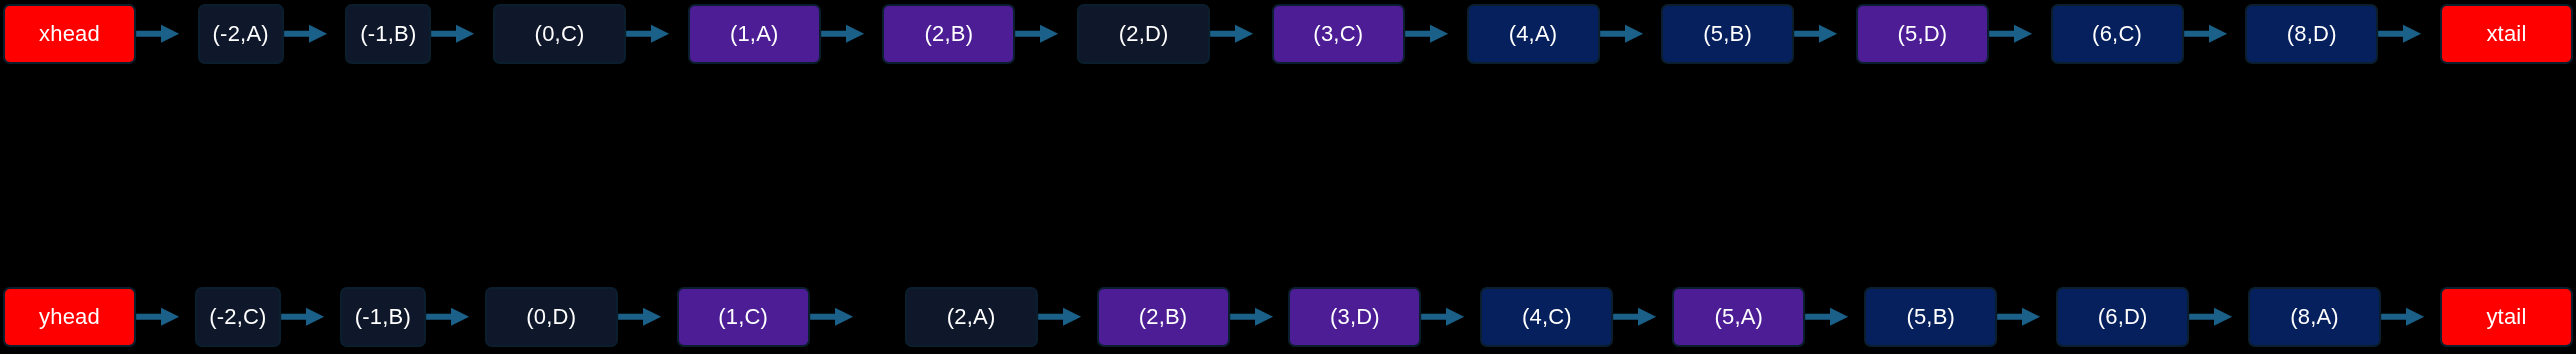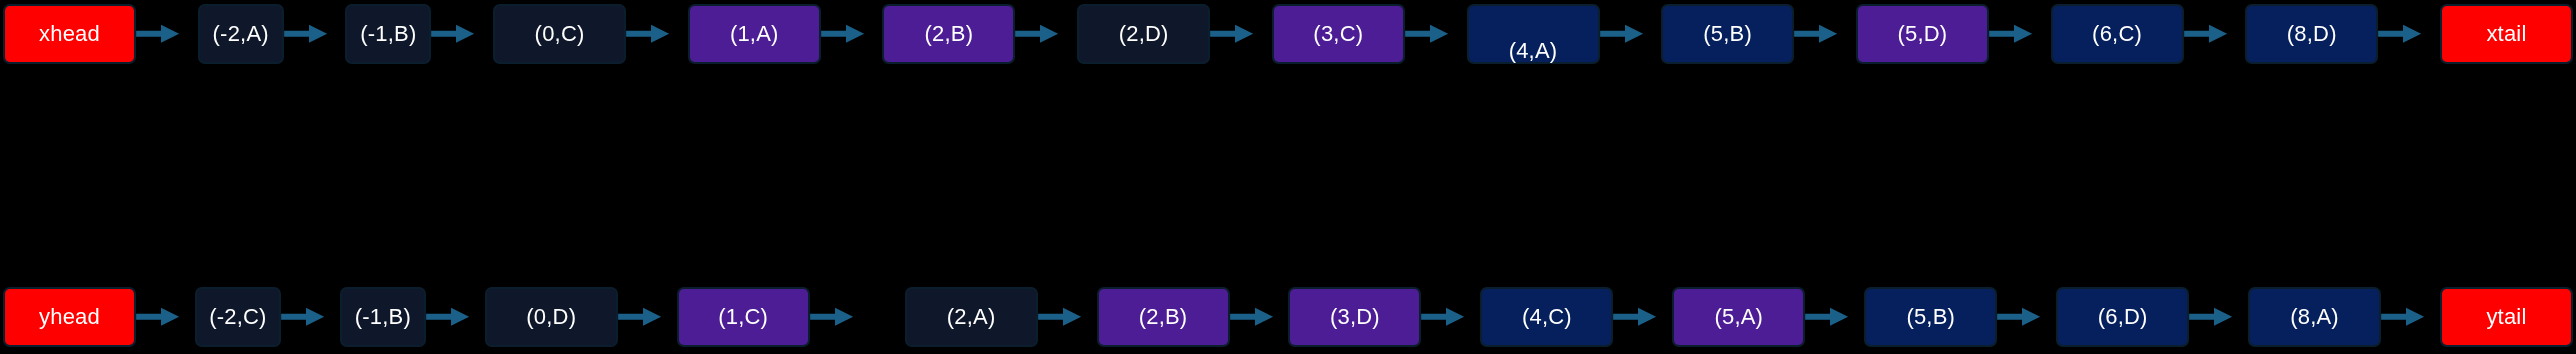--- a/index.html
+++ b/index.html
@@ -145,21 +145,21 @@
       <div class="spacer"></div>
       <div class="node c-blue" style="border-color: rgb(11, 30, 45); min-width: 133px; text-align: center;">
         <span class="node-label">(3,C)</span>
       </div>
       <div class="arrow">
         <svg width="44" height="19.6" viewBox="0 0 58 26" xmlns="http://www.w3.org/2000/svg">
           <path d="M0 9 H33 V1 L57 13 L33 25 V17 H0 Z" fill="#1b6088"></path>
         </svg>
       </div>
       <div class="spacer"></div>
-      <div class="node c-navy" style="border-color: rgb(11, 30, 45); min-width: 133px; align-items: flex-end;">
+      <div class="node c-navy" style="border-color: rgb(11, 30, 45); min-width: 133px;">
         <span class="node-label">(4,A)</span>
       </div>
       <div class="arrow">
         <svg width="44" height="19.6" viewBox="0 0 58 26" xmlns="http://www.w3.org/2000/svg">
           <path d="M0 9 H33 V1 L57 13 L33 25 V17 H0 Z" fill="#1b6088"></path>
         </svg>
       </div>
       <div class="spacer"></div>
       <div class="node c-navy" style="border-color: rgb(11, 30, 45); min-width: 133px;">
         <span class="node-label">(5,B)</span>

